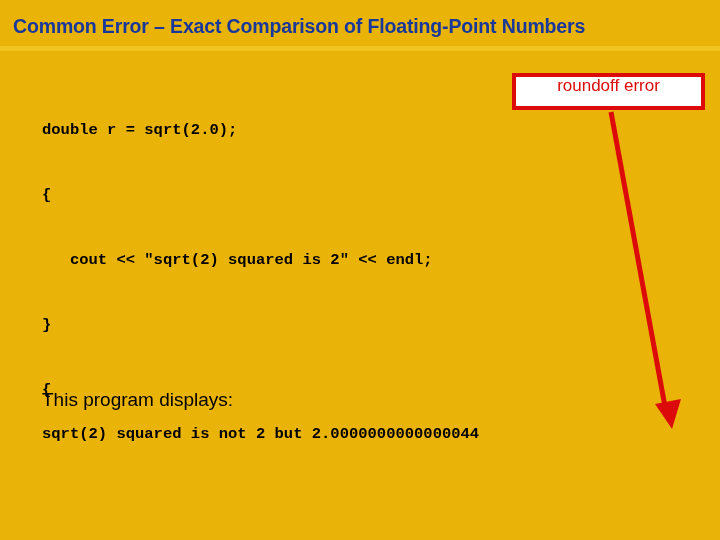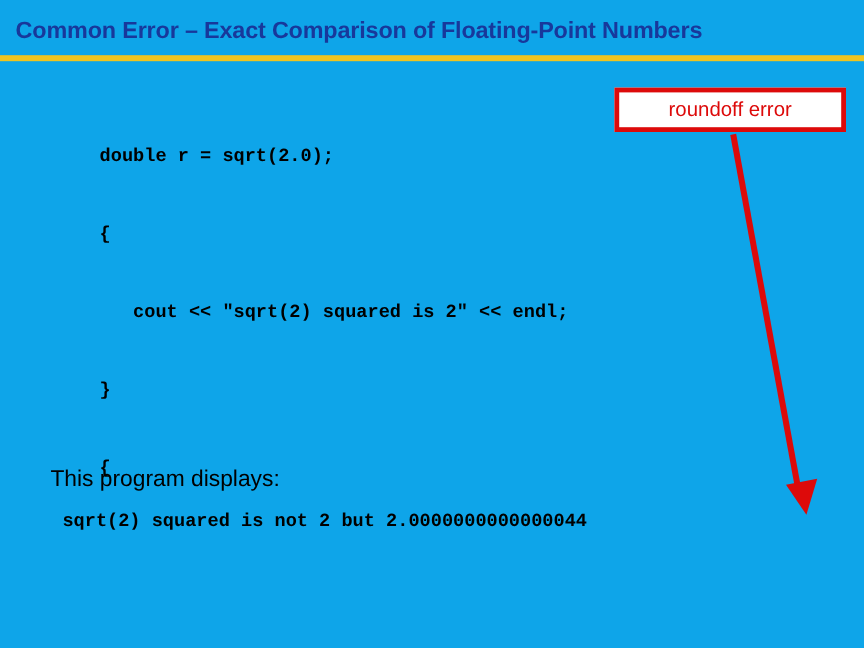--- a/index.html
+++ b/index.html
@@ -10,21 +10,21 @@
     width: 720px;
     height: 540px;
     background: #ffffff;
     font-family: "Liberation Sans", sans-serif;
     overflow: hidden;
   }
   #slide {
     position: relative;
     width: 720px;
     height: 540px;
-    background: #0ea5e9;
+    background: #eab308;
   }
 
   
   #title {
     position: absolute;
     left: 13px;
     top: 17px;
     width: 700px;
     font-family: "Liberation Sans", sans-serif;
     font-size: 19.5px;
@@ -51,35 +51,33 @@
     font-family: "Liberation Mono", "DejaVu Sans Mono", monospace;
     font-size: 15.5px;
     font-weight: bold;
     color: #000000;
     white-space: pre;
   }
   .code-line {
     height: 29px;
     line-height: 29px;
     white-space: pre;
-    margin-left: 41px;
   }
 
   
   #callout {
     position: absolute;
     left: 512px;
     top: 73px;
     width: 193px;
     height: 37px;
     box-sizing: border-box;
     border: 4px solid #DD0A0A;
     background: #ffffff;
     display: flex;
-    align-items: center;
     justify-content: center;
   }
   #callout-label {
     font-family: "Liberation Sans", sans-serif;
     font-size: 17px;
     font-weight: normal;
     color: #DD0A0A;
     white-space: nowrap;
     line-height: 1;
   }
@@ -99,21 +97,21 @@
     top: 390px;
     font-family: "Liberation Sans", sans-serif;
     font-size: 19px;
     font-weight: normal;
     color: #000000;
     white-space: nowrap;
     line-height: 1;
   }
   #output-line {
     position: absolute;
-    left: 52px;
+    left: 42px;
     top: 427px;
     font-family: "Liberation Mono", "DejaVu Sans Mono", monospace;
     font-size: 15.5px;
     font-weight: bold;
     color: #000000;
     white-space: pre;
     line-height: 1;
   }
 </style>
 </head>

